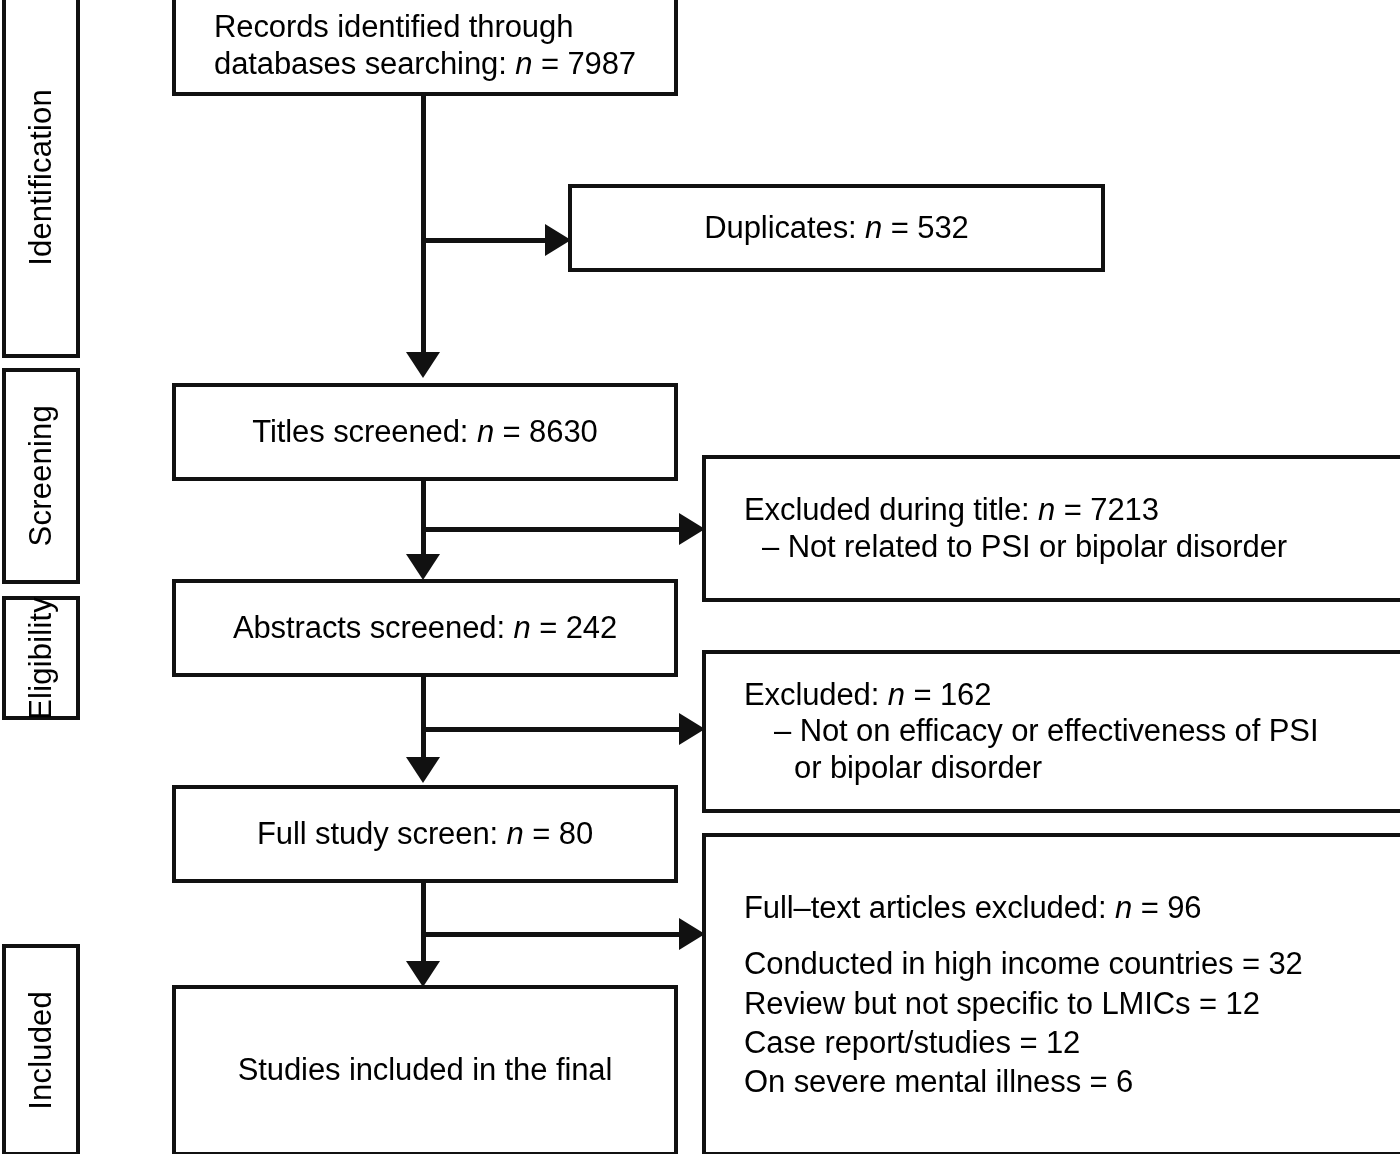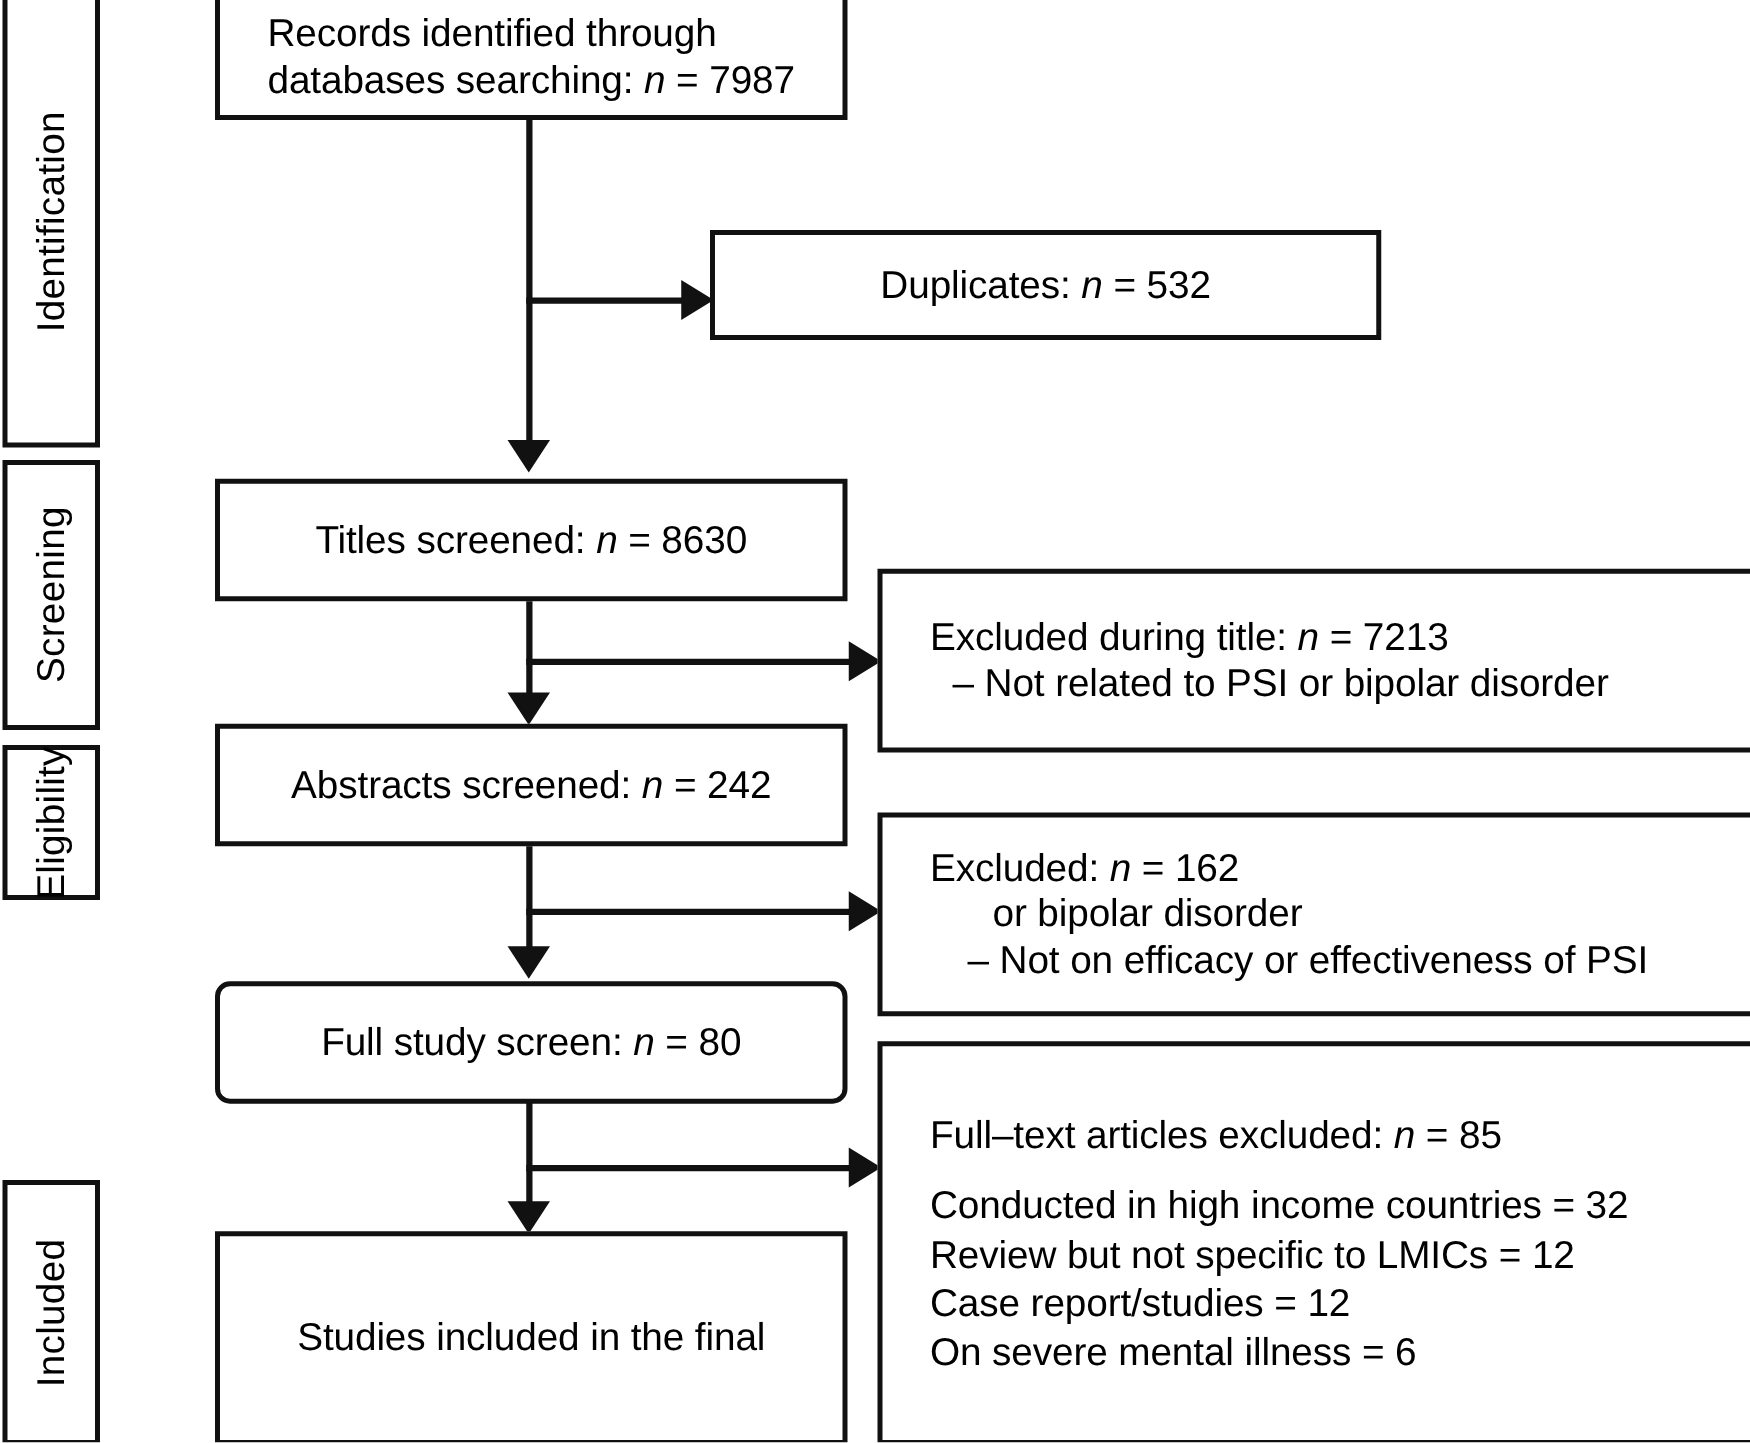--- a/index.html
+++ b/index.html
@@ -148,21 +148,21 @@
       <span>Titles screened: </span><span class="n">n</span><span class="eq"> = </span><span>8630</span>
     </span>
   </div>
 
   <div class="box" style="left:172px; top:579px; width:506px; height:98px;">
     <span class="txt">
       <span>Abstracts screened: </span><span class="n">n</span><span class="eq"> = </span><span>242</span>
     </span>
   </div>
 
-  <div class="box" style="left:172px; top:785px; width:506px; height:98px;border-radius:12px;">
+  <div class="box" style="left:172px; top:785px; width:506px; height:98px;">
     <span class="txt">
       <span>Full study screen: </span><span class="n">n</span><span class="eq"> = </span><span>80</span>
     </span>
   </div>
 
   <div class="box" style="left:172px; top:985px; width:506px; height:171px;">
     <span class="txt">
       <span class="sub">Studies included in the final</span>
     </span>
   </div>
@@ -176,28 +176,28 @@
   <div class="box leftal" style="left:702px; top:455px; width:702px; height:147px;">
     <span class="txt">
       <span class="sub"><span>Excluded during title: </span><span class="n">n</span><span class="eq"> = </span><span>7213</span></span>
       <span class="sub" style="padding-left:18px;">– Not related to PSI or bipolar disorder</span>
     </span>
   </div>
 
   <div class="box leftal" style="left:702px; top:650px; width:702px; height:163px;">
     <span class="txt">
       <span class="sub"><span>Excluded: </span><span class="n">n</span><span class="eq"> = </span><span>162</span></span>
+      <span class="sub" style="padding-left:30px;">– Not on efficacy or effectiveness of PSI</span>
       <span class="sub" style="padding-left:50px;">or bipolar disorder</span>
-      <span class="sub" style="padding-left:30px;">– Not on efficacy or effectiveness of PSI</span>
     </span>
   </div>
 
   <div class="box leftal" style="left:702px; top:833px; width:702px; height:323px;">
     <span class="txt" style="line-height:1.26;">
-      <span class="sub"><span>Full–text articles excluded: </span><span class="n">n</span><span class="eq"> = </span><span>85</span></span>
+      <span class="sub"><span>Full–text articles excluded: </span><span class="n">n</span><span class="eq"> = </span><span>96</span></span>
       <span class="blankline"></span>
       <span class="sub">Conducted in high income countries = 32</span>
       <span class="sub">Review but not specific to LMICs = 12</span>
       <span class="sub">Case report/studies = 12</span>
       <span class="sub">On severe mental illness = 6</span>
     </span>
   </div>
 
 </div>
 

